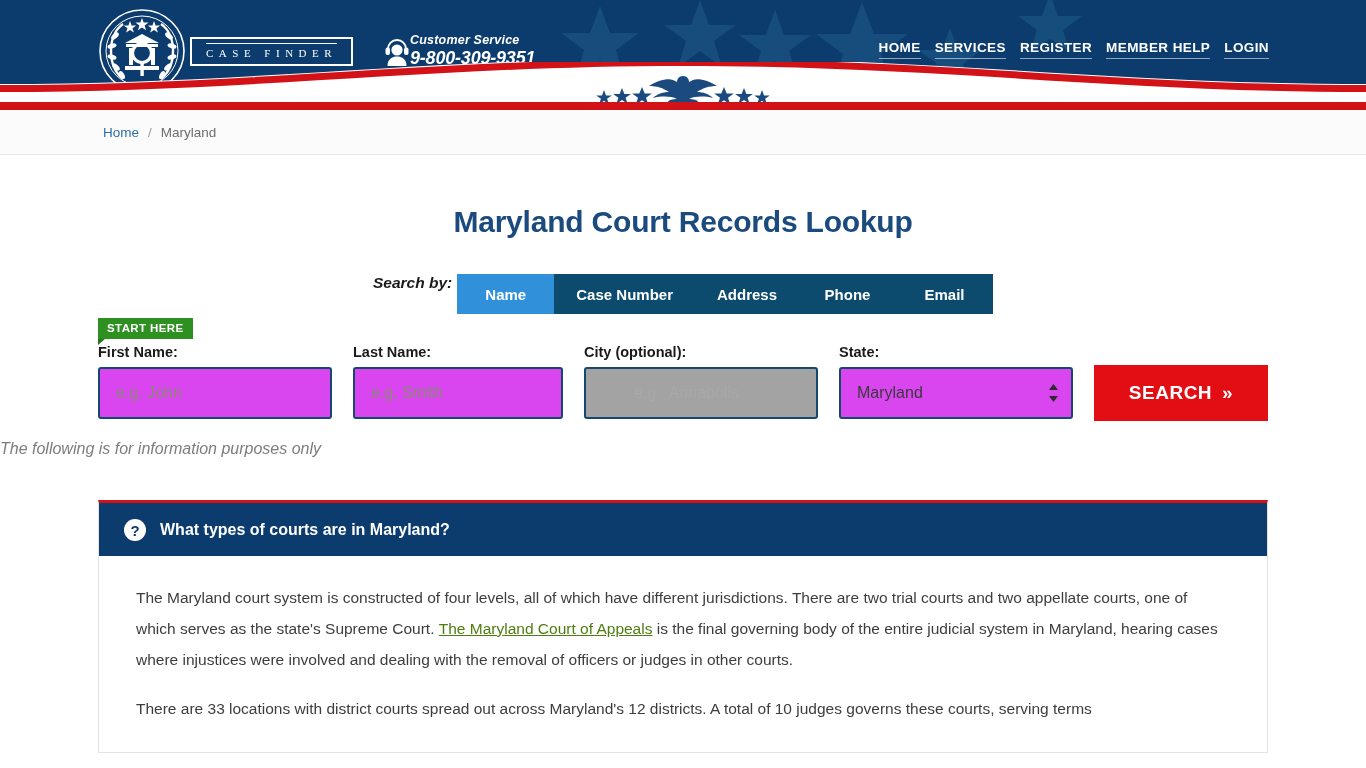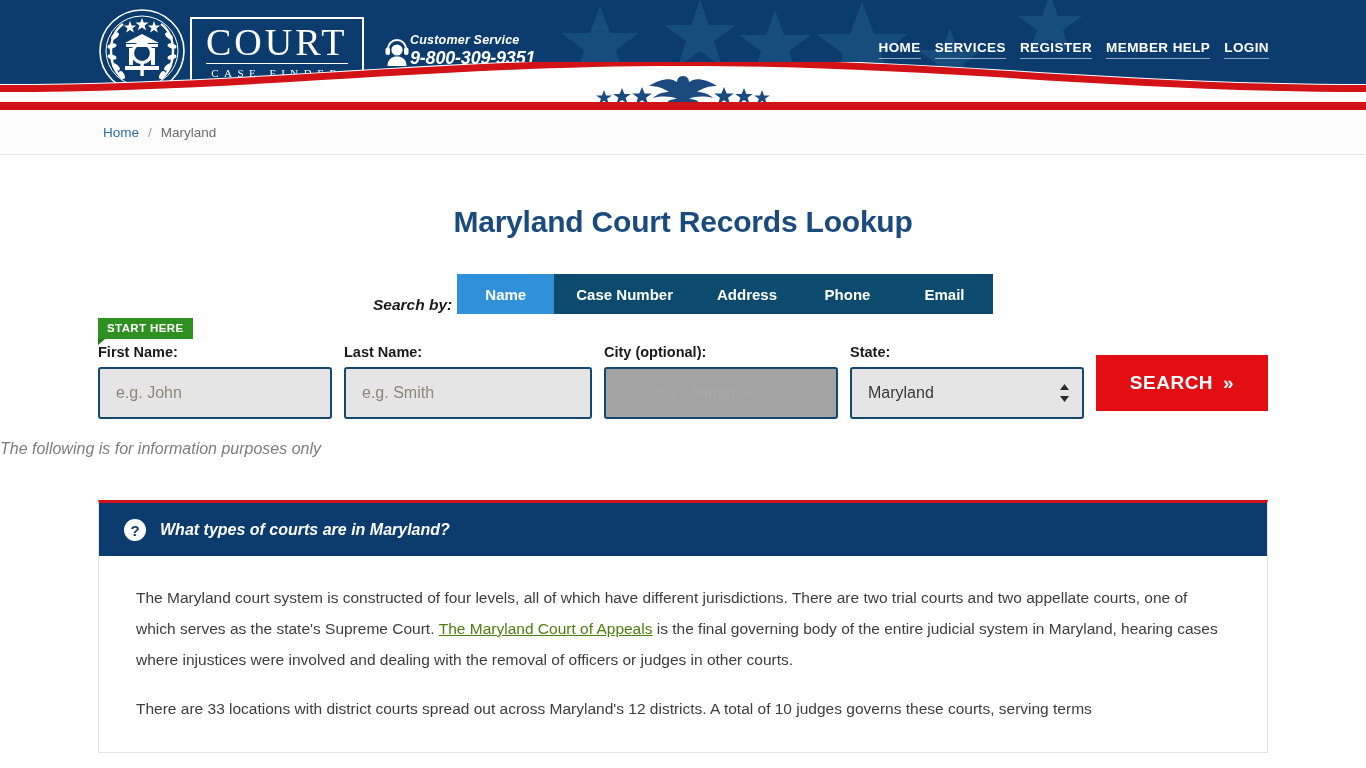--- a/index.html
+++ b/index.html
@@ -88,21 +88,21 @@
   
   .main { position:relative; width:1366px; }
 
   .h1 {
     text-align:center; color:#1b4b7e;
     font-size:30px; font-weight:bold; letter-spacing:-.2px;
     margin:50px 0 0 0;
   }
 
   .searchby-row {
-    display:flex; align-items:flex-end; justify-content:center;
+    display:flex; align-items:flex-start; justify-content:center;
     gap:0; margin-top:35px;
   }
   .searchby-label {
     color:#1a1a1a; font-size:15.5px; font-weight:bold; font-style:italic;
     margin-right:5px;
   }
   .tab {
     background:#0c4a6e; color:#ffffff;
     font-size:15px; font-weight:bold;
     height:40px; min-width:97px; padding:0 22px;
@@ -119,39 +119,39 @@
     background:#2e9020; color:#ffffff;
     font-size:11.5px; font-weight:bold; letter-spacing:.4px;
     padding:4px 9px 5px 9px;
   }
   .start-here::after {
     content:""; position:absolute; left:0; top:100%;
     border-left:7px solid #26761a; border-bottom:6px solid transparent;
   }
 
   .form-row {
-    display:flex; align-items:center; gap:12px;
+    display:flex; align-items:flex-end; gap:21px;
     padding-top:30px;
   }
   .field { display:flex; flex-direction:column; }
   .field-label {
     color:#1a1a1a; font-size:14.5px; font-weight:bold;
     margin-bottom:7px;
   }
   .inp {
     height:52px; border:2px solid #14496f; border-radius:3px;
-    background:#e5e5e5; font-size:16px; color:#3a3a3a;
+    background:#d946ef; font-size:16px; color:#3a3a3a;
     padding:0 16px; outline:none;
     font-family:"Liberation Sans", sans-serif;
   }
   .inp::placeholder { color:#8c8776; }
   .inp.white { background:#a3a3a3;padding-left:48px; }
   .inp.white::placeholder { color:#a8a8a8; }
   .w-first { width:234px; }
-  .w-last  { width:248px; }
+  .w-last  { width:210px; }
   .w-city  { width:234px; }
   .w-state { width:234px; }
 
   .state-wrap { position:relative; }
   .state-arrows {
     position:absolute; right:14px; top:50%; transform:translateY(-50%);
     pointer-events:none;
   }
 
   .btn-search {
@@ -177,21 +177,21 @@
     width:1170px; margin:42px auto 0 auto;
     border:1px solid #e3e3e3; border-top:3px solid #d31217;
     background:#ffffff;
   }
   .panel-head {
     background:#0c3c6e; height:53px;
     display:flex; align-items:center; gap:14px;
     padding:0 25px; cursor:pointer;
   }
   .qmark { width:22px; height:22px; flex:none; }
-  .panel-title { color:#ffffff; font-size:16px; font-weight:bold;font-style:italic; }
+  .panel-title { color:#ffffff; font-size:16px; font-weight:bold; }
   .panel-body { padding:26px 37px 10px 37px; }
   .panel-body p {
     color:#3d3d3d; font-size:15.5px; line-height:31px; margin:0 0 18px 0;
   }
   .panel-body a {
     color:#4d7c0f; text-decoration:underline; font-weight:500;
   }
 </style>
 </head>
 <body>
@@ -241,21 +241,20 @@
         <polygon points="45,26 62,35 28,35" fill="#ffffff"></polygon>
         <rect x="29" y="36" width="32" height="3" fill="#ffffff"></rect>
         <rect x="32" y="40" width="4" height="17" fill="#ffffff"></rect>
         <rect x="54" y="40" width="4" height="17" fill="#ffffff"></rect>
         <rect x="28" y="58" width="34" height="4" fill="#ffffff"></rect>
 
         <circle cx="45" cy="45" r="9.5" fill="none" stroke="#ffffff" stroke-width="3.2"></circle>
         <rect x="43.4" y="54" width="3.4" height="14" fill="#ffffff"></rect>
       </svg>
       <div class="logo-text-box">
-        <div class="logo-court">COURT</div>
         <div class="logo-sub">CASE FINDER</div>
       </div>
     </div>
 
     <div class="cs-wrap">
       <svg class="cs-icon" viewBox="0 0 26 30">
         <path d="M4 13 a9 9 0 0 1 18 0" fill="none" stroke="#ffffff" stroke-width="2"></path>
         <rect x="1.5" y="11.5" width="4.5" height="7.5" rx="2" fill="#ffffff"></rect>
         <rect x="20" y="11.5" width="4.5" height="7.5" rx="2" fill="#ffffff"></rect>
         <circle cx="13" cy="14" r="5.6" fill="#ffffff"></circle>

